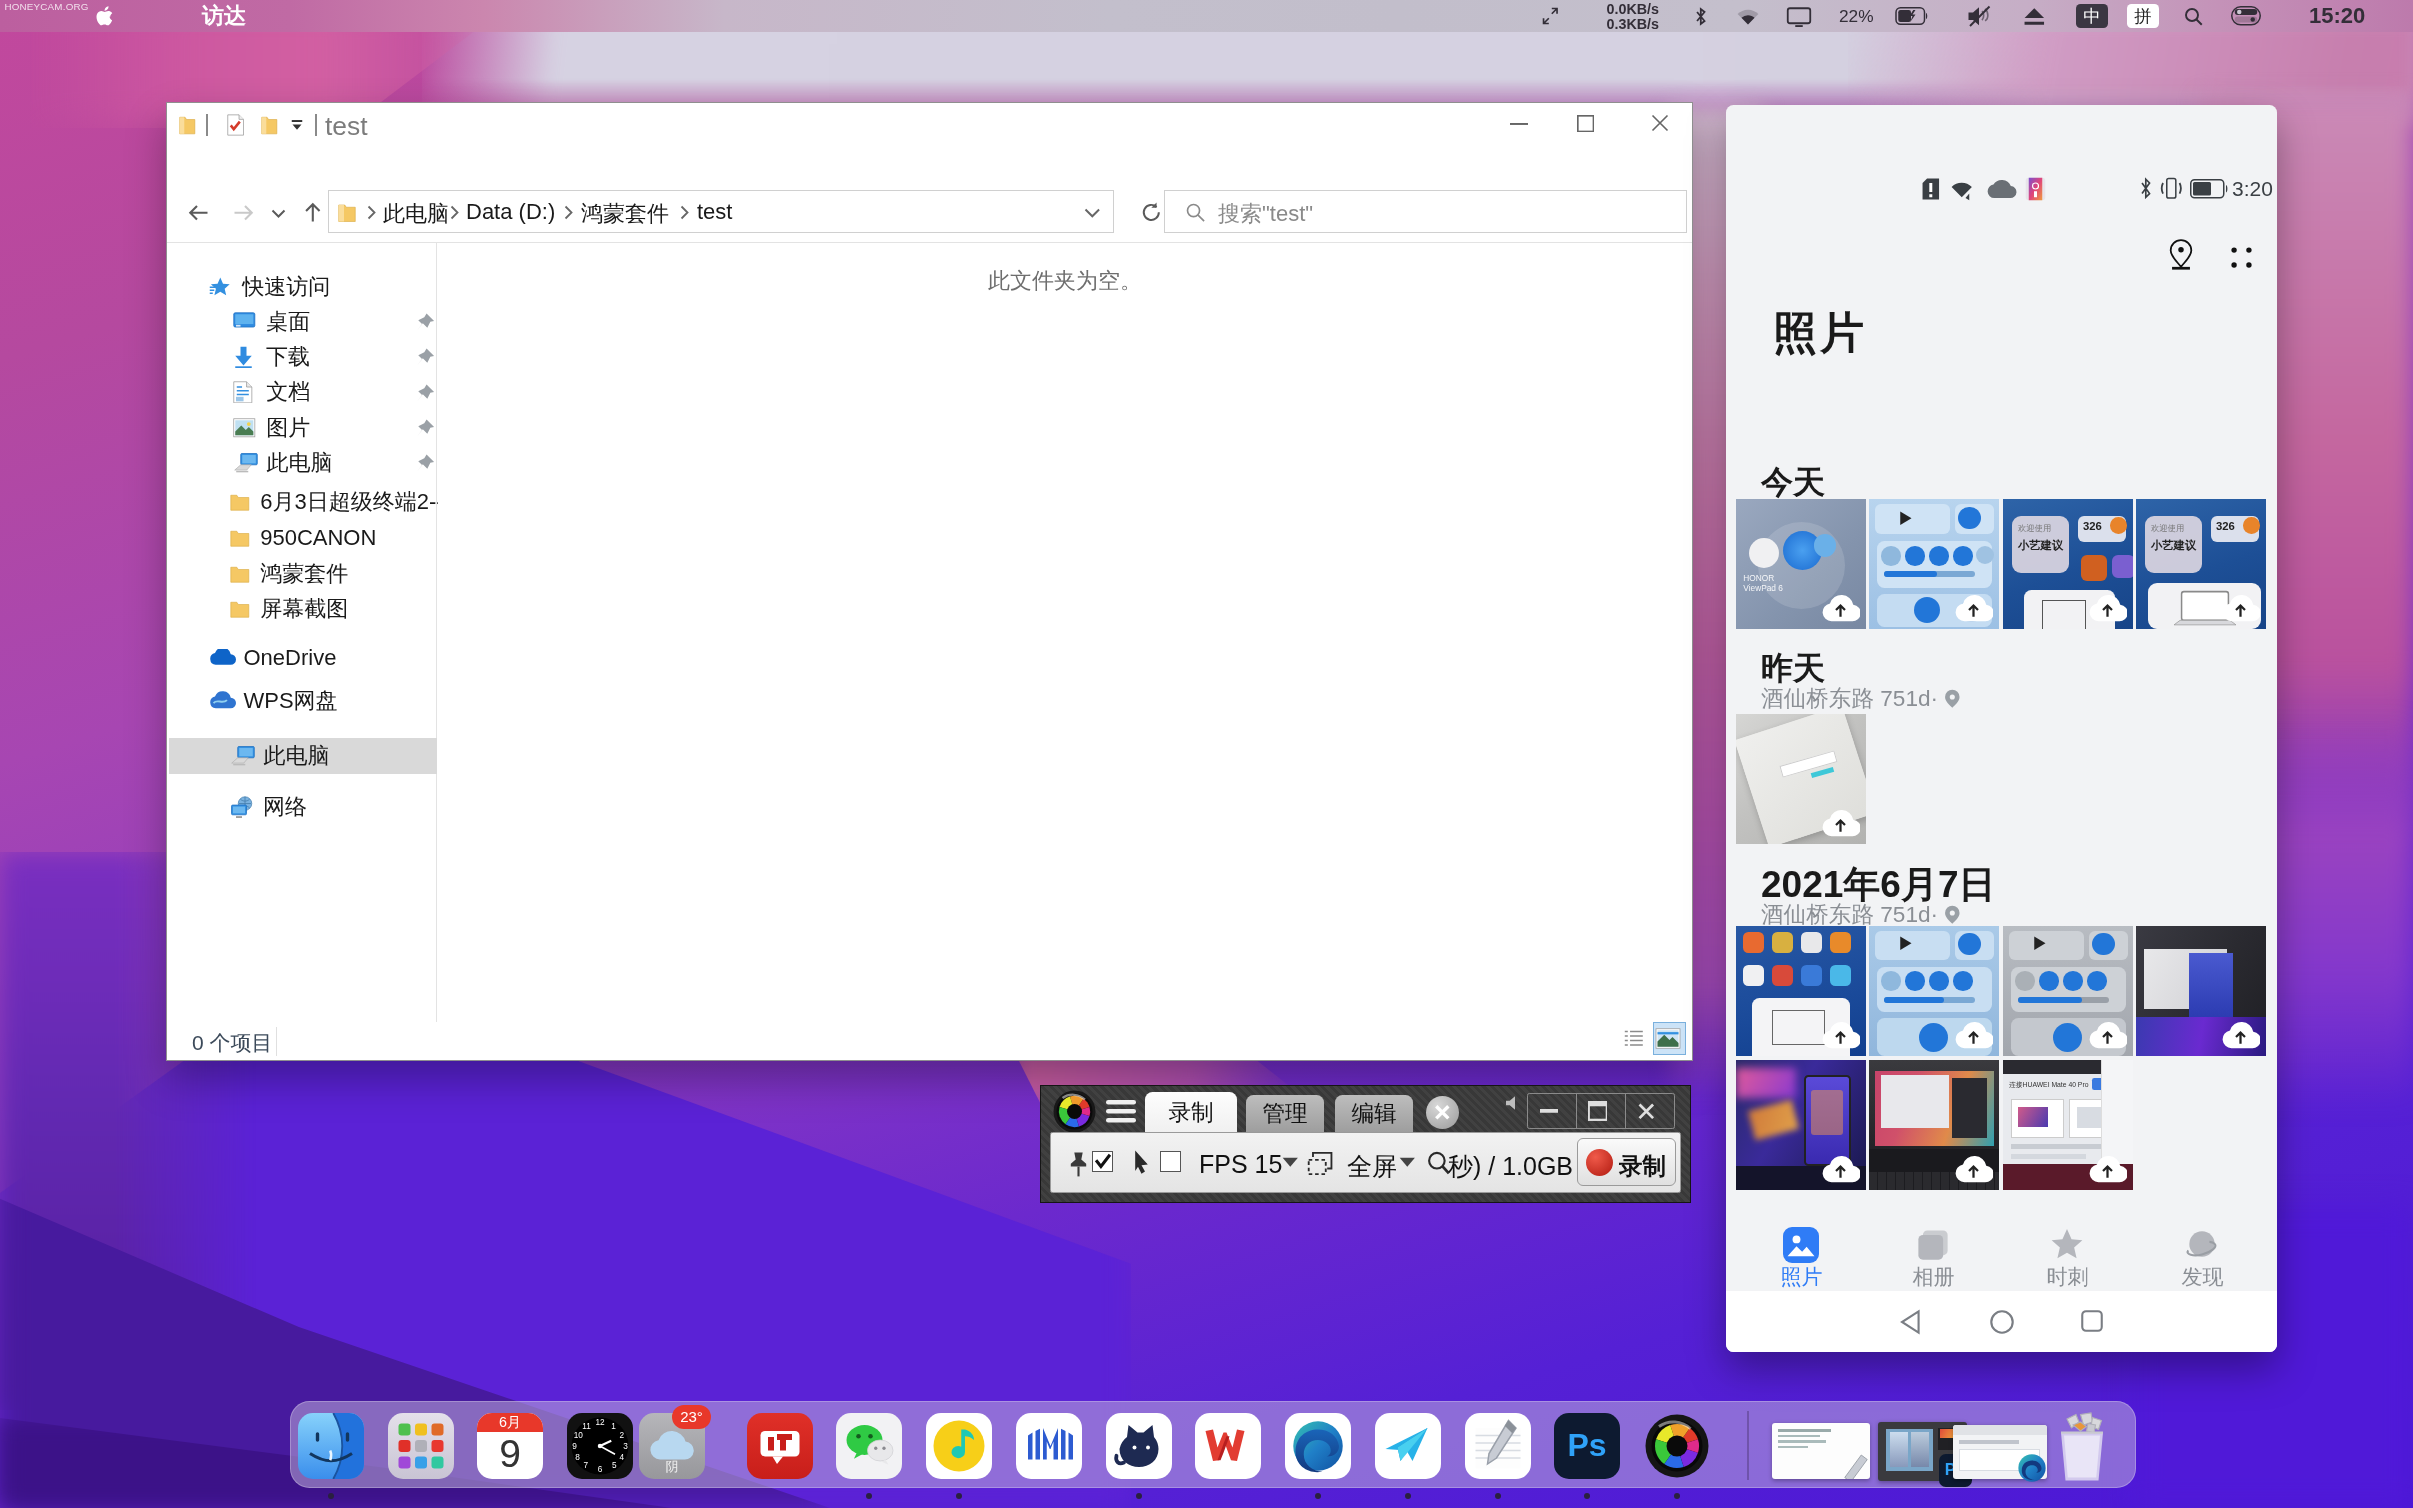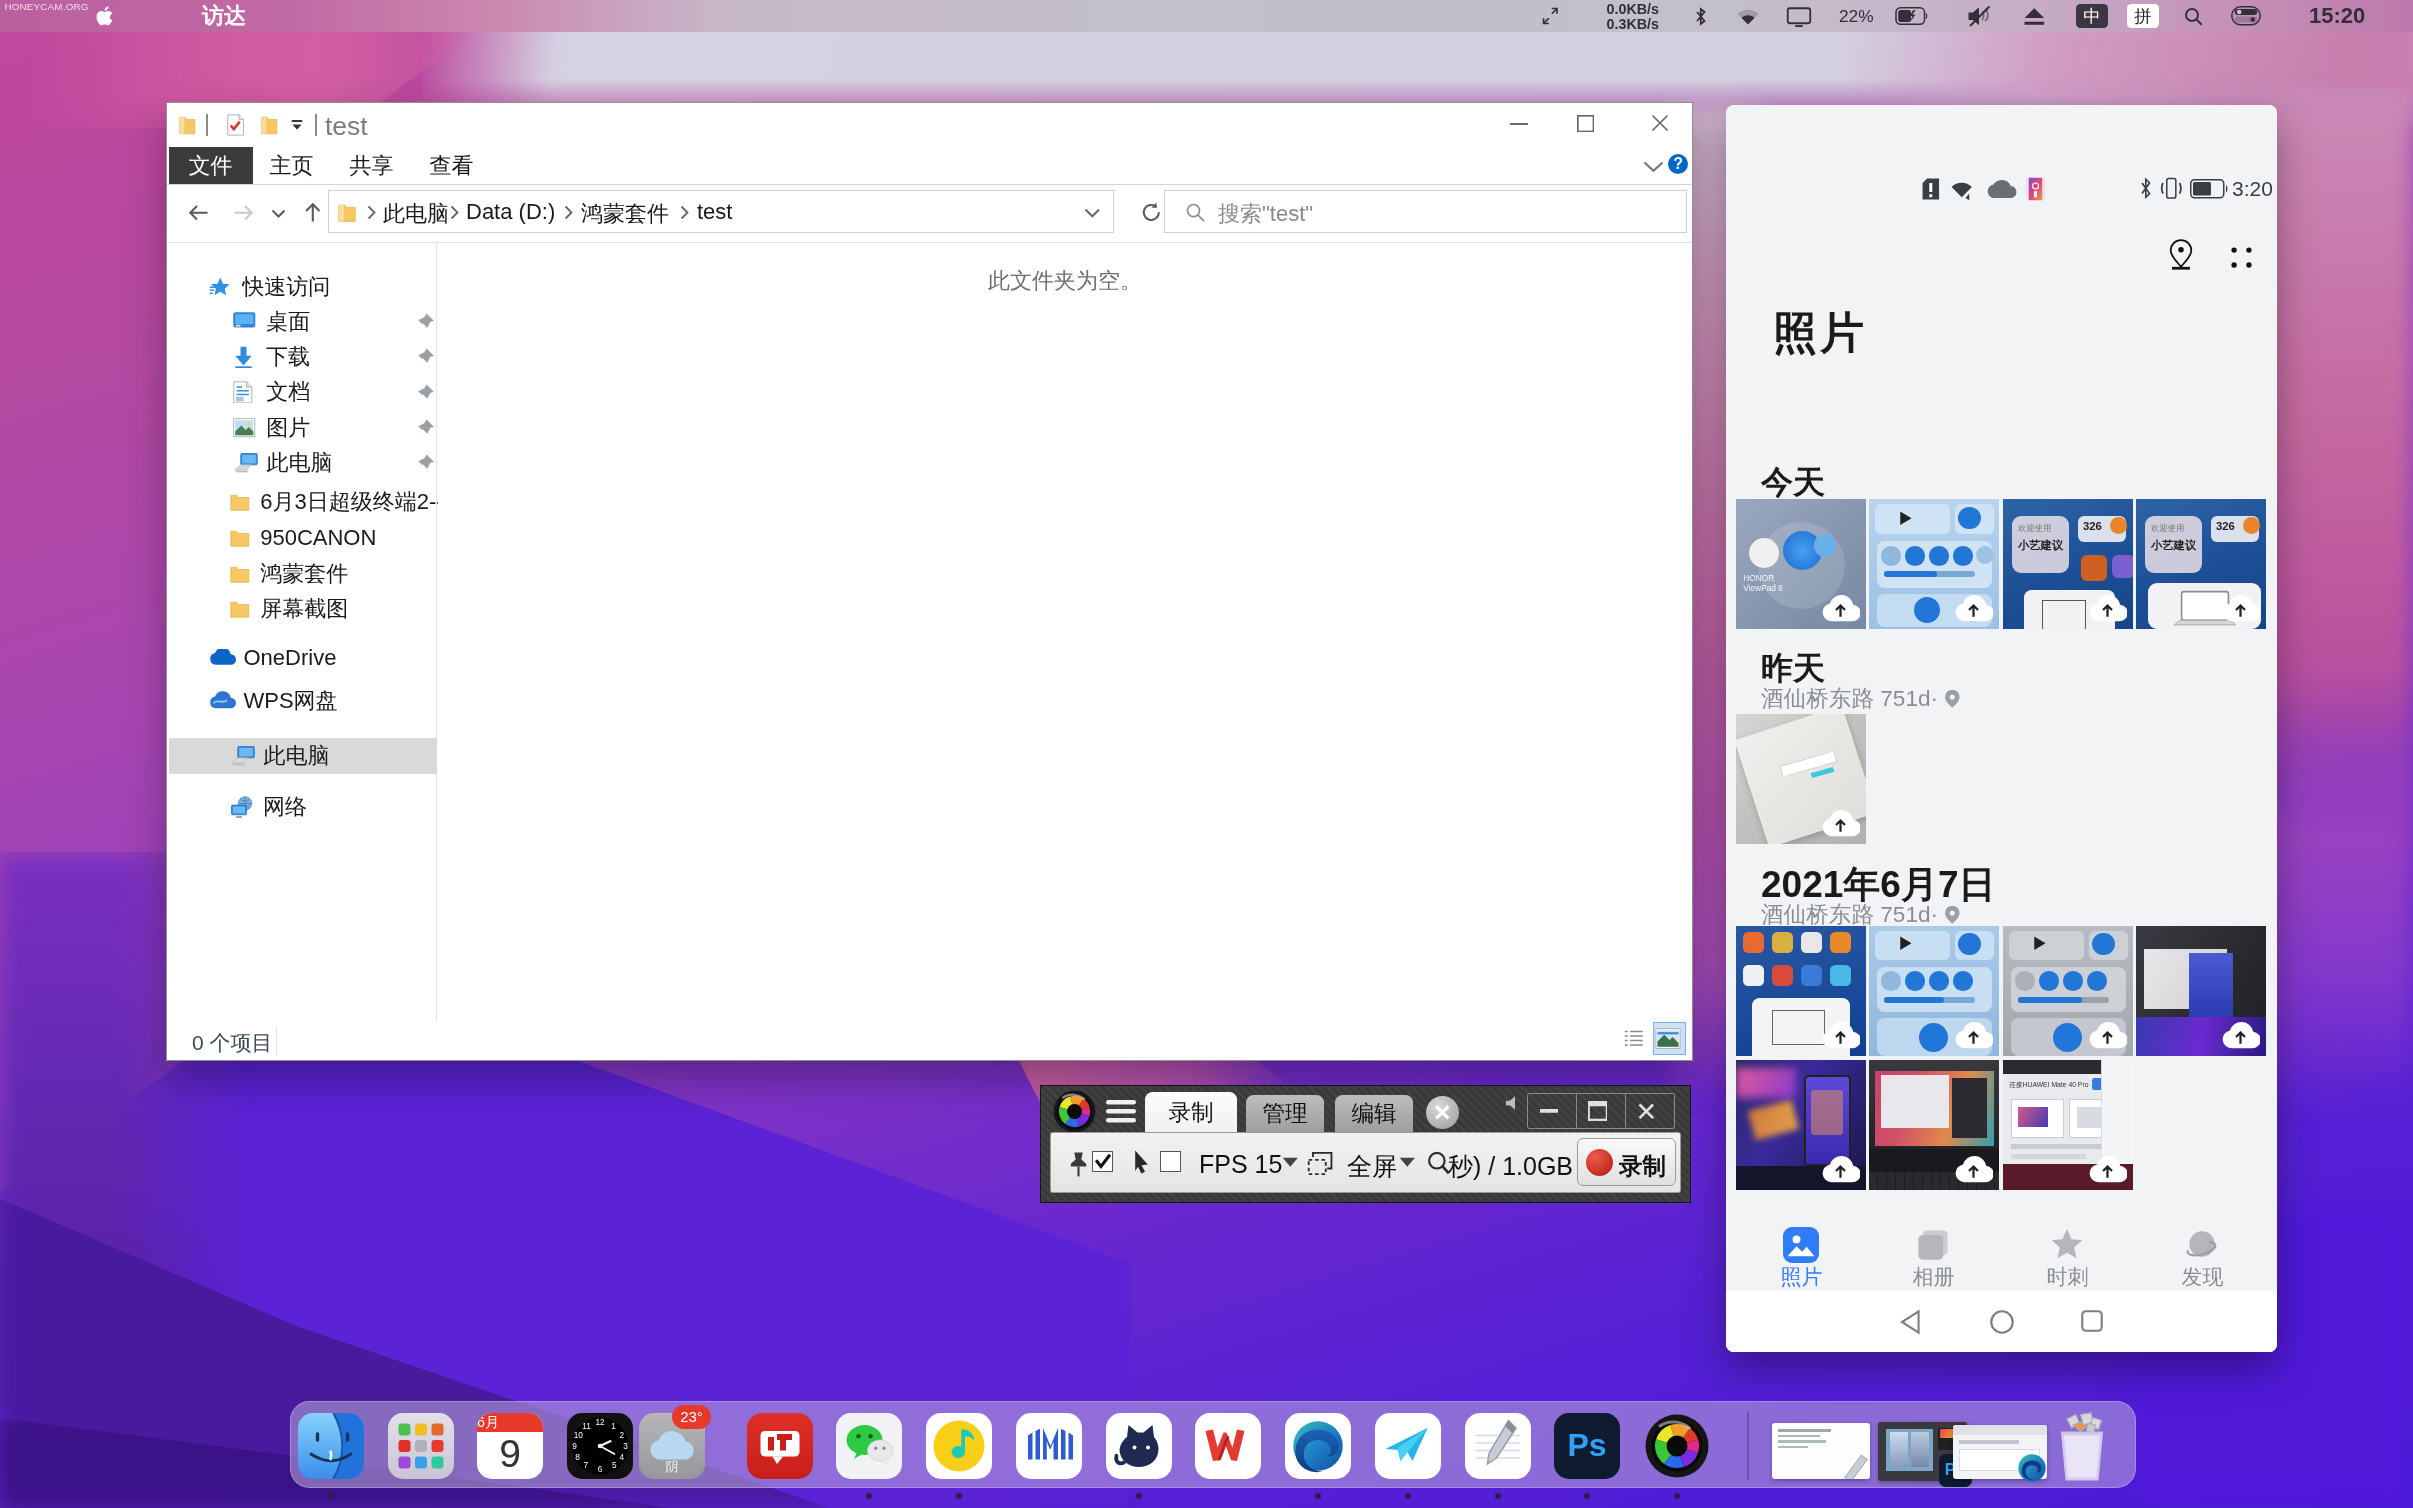--- a/index.html
+++ b/index.html
@@ -157,30 +157,20 @@
     <svg class="abs" style="left:1343px;top:19.6px" width="18" height="4.5" viewBox="0 0 24 6">
           <rect width="24" height="2.6" fill="#666"></rect>
         </svg>
     <svg class="abs" style="left:1410px;top:12px" width="17.3" height="17.3" viewBox="0 0 23 23">
           <rect x="1" y="1" width="21" height="21" fill="none" stroke="#666" stroke-width="2.4"></rect>
         </svg>
     <svg class="abs" style="left:1484px;top:11.3px" width="18" height="18" viewBox="0 0 24 24">
           <path d="M2 2l20 20M22 2 2 22" stroke="#666" stroke-width="2.2"></path>
         </svg>
   </div>
-  <div id="x-tabs">
-    <div class="abs" style="left:1.5px;top:0;width:84px;height:100%;background:#3b3b3b;color:#fff;font-size:22px;display:flex;align-items:center;justify-content:center">文件</div>
-    <div class="abs" style="left:83px;top:0;width:83px;height:100%;color:#1a1a1a;font-size:22px;display:flex;align-items:center;justify-content:center">主页</div>
-    <div class="abs" style="left:163px;top:0;width:83px;height:100%;color:#1a1a1a;font-size:22px;display:flex;align-items:center;justify-content:center">共享</div>
-    <div class="abs" style="left:243px;top:0;width:83px;height:100%;color:#1a1a1a;font-size:22px;display:flex;align-items:center;justify-content:center">查看</div>
-    <svg class="abs" style="left:1476px;top:13.6px" width="21" height="12" viewBox="0 0 28 16">
-          <path d="M2 2l12 11L26 2" stroke="#777" stroke-width="3" fill="none"></path>
-        </svg>
-    <div class="abs" style="left:1501px;top:6.8px;width:20.4px;height:20.4px;border-radius:50%;background:#0467c6;color:#fff;font-size:16px;font-weight:bold;display:flex;align-items:center;justify-content:center">?</div>
-  </div>
   <div id="x-addr">
     <svg class="abs" style="left:21px;top:18px" width="21" height="19.6" viewBox="0 0 28 26">
           <path d="M26 13H3M12 4l-9 9 9 9" stroke="#5a5a5a" stroke-width="2.8" fill="none"></path>
         </svg>
     <svg class="abs" style="left:66px;top:18px" width="21" height="19.6" viewBox="0 0 28 26">
           <path d="M2 13h23M16 4l9 9-9 9" stroke="#c9c9c9" stroke-width="2.8" fill="none"></path>
         </svg>
     <svg class="abs" style="left:104px;top:24px" width="15" height="9" viewBox="0 0 20 12">
           <path d="M2 2l8 8 8-8" stroke="#5a5a5a" stroke-width="2.6" fill="none"></path>
         </svg>
@@ -769,21 +759,21 @@
             <rect x="22" y="22" width="16" height="16" rx="4" fill="#b0b0b8"></rect>
             <rect x="44" y="22" width="16" height="16" rx="4" fill="#e83830"></rect>
             <rect x="0" y="44" width="16" height="16" rx="4" fill="#a048d8"></rect>
             <rect x="22" y="44" width="16" height="16" rx="4" fill="#38a0e8"></rect>
             <rect x="44" y="44" width="16" height="16" rx="4" fill="#30c8a0"></rect>
           </g>
         </svg>
   </div>
 
   <div class="dicon" style="left:186px;background:#fff;overflow:hidden">
-    <div style="height:19.6px;background:#e8382a;color:#fff;font-size:14.3px;text-align:left;line-height:19.6px">6月</div>
+    <div style="height:19.6px;background:#e8382a;color:#fff;font-size:14.3px;text-align:center;line-height:19.6px">6月</div>
     <div style="font-size:39px;color:#333;text-align:center;line-height:44px">9</div>
   </div>
 
   <div class="dicon" style="left:276px;background:#111">
     <svg width="66" height="66" viewBox="0 0 88 88">
           <circle cx="44" cy="44" r="38" fill="#000"></circle>
           <g fill="#fff" font-size="11" font-family="Liberation Sans" text-anchor="middle">
             <text x="44" y="16">12</text>
             <text x="62" y="21">1</text>
             <text x="73" y="33">2</text>

